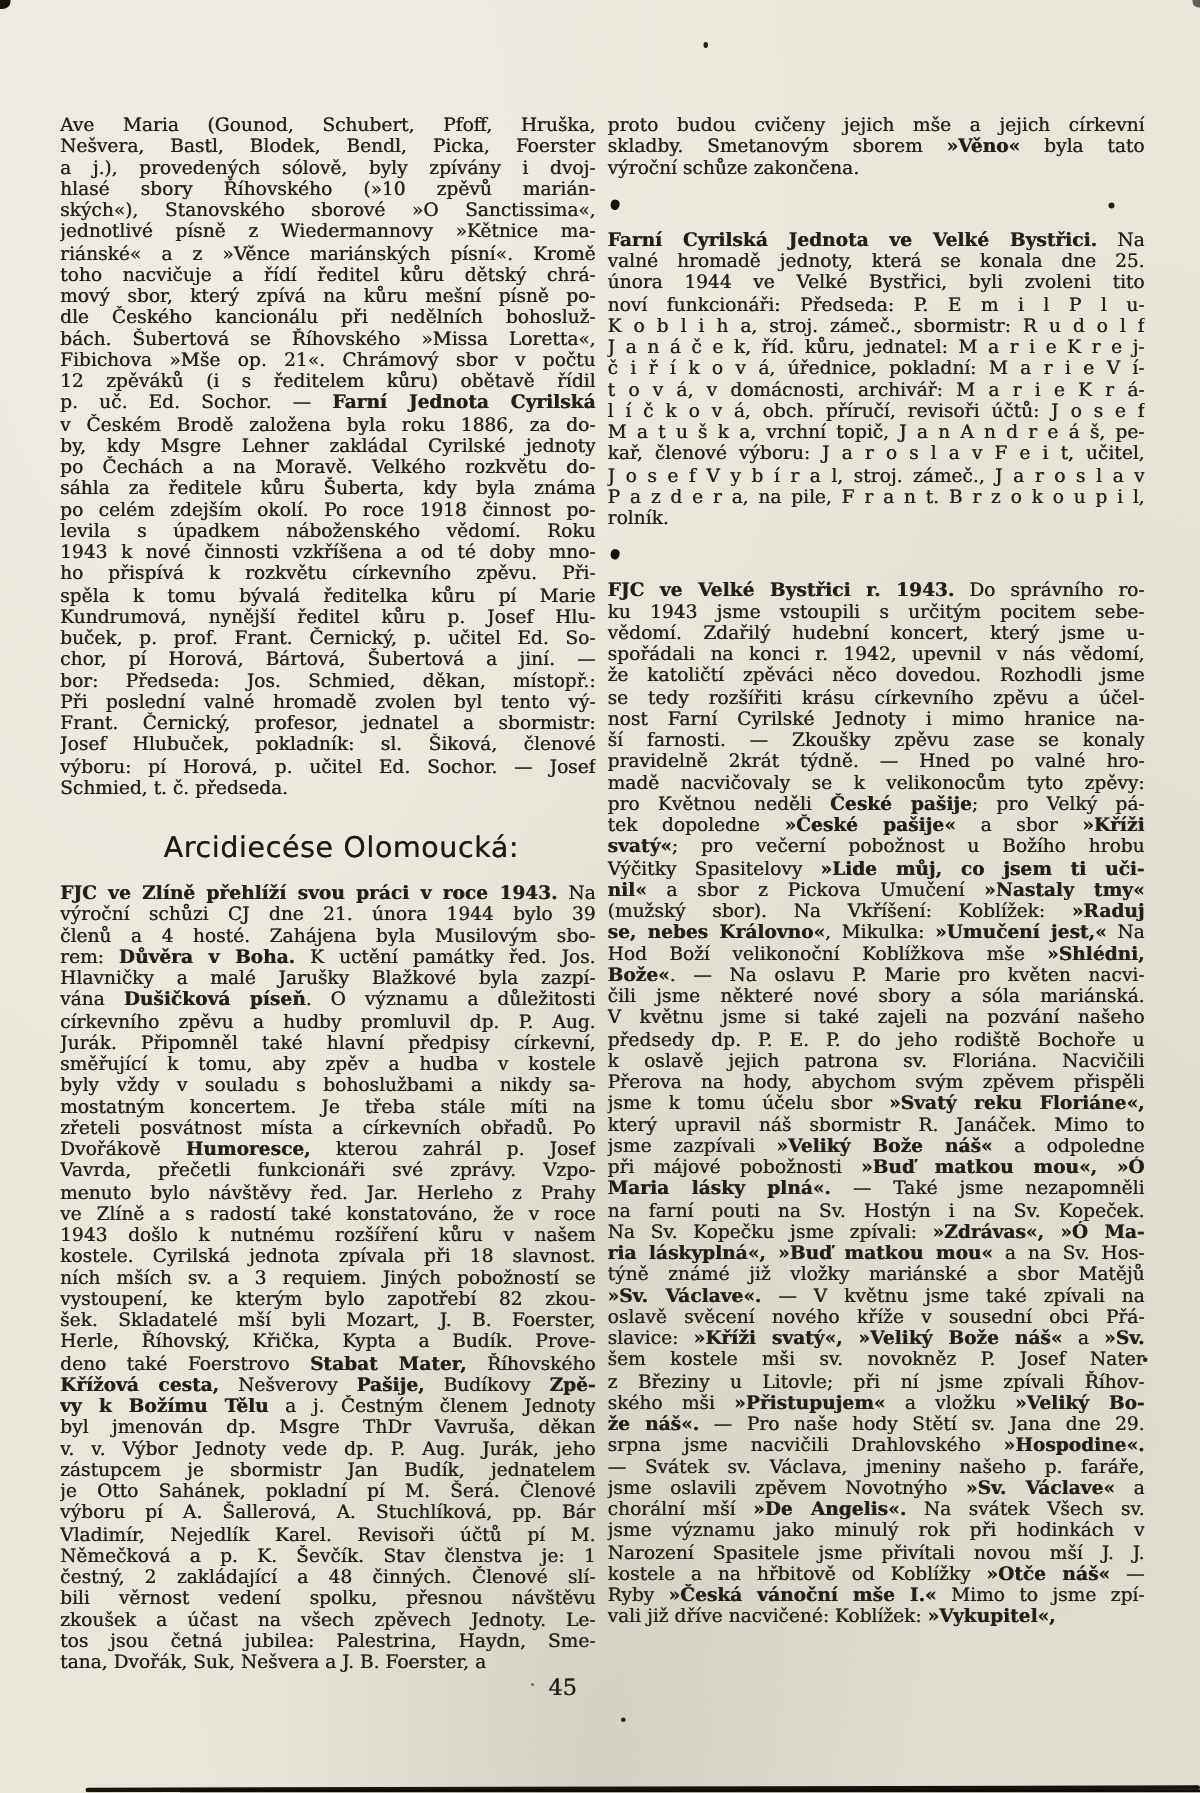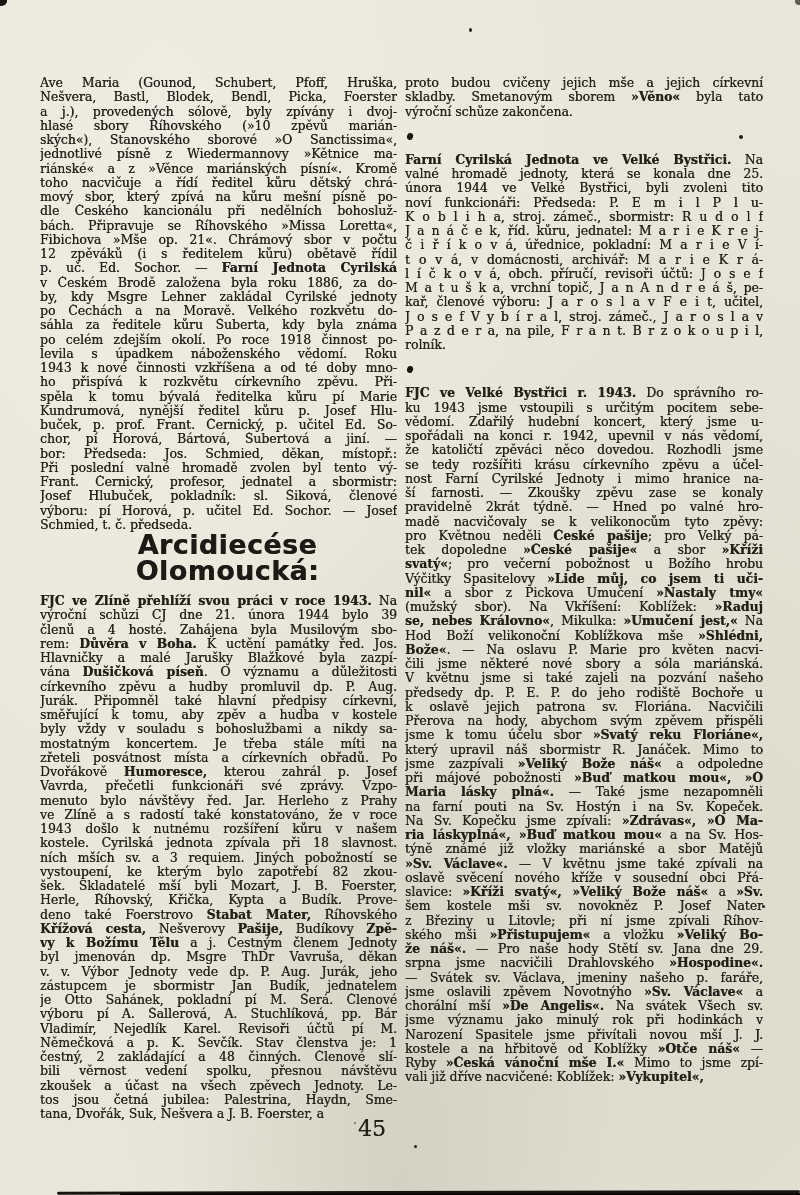--- a/index.html
+++ b/index.html
@@ -19,33 +19,33 @@
   .para{margin:0;}
   .tline{
     font-size:12.4px;line-height:14.25px;height:14.25px;
     text-align:justify;text-align-last:justify;overflow:hidden;
     text-shadow:0.35px 0 0 rgba(33,30,22,0.75);
     white-space:normal;
   }
   .tline.end{text-align-last:left;}
   .tline b{font-weight:bold;}
   .heading{
-    font-family:"DejaVu Sans", sans-serif;font-weight:bold;
-    font-size:27px;line-height:26px;text-align:center;
-    margin:0 0 10px 18px;letter-spacing:0.4px;color:#1c1a14;
+    font-family:"DejaVu Sans", sans-serif;font-weight:normal;
+    font-size:19px;line-height:26px;text-align:center;
+    margin:20px 0 10px 18px;letter-spacing:0.4px;color:#1c1a14;
     text-shadow:0.3px 0 0 rgba(28,26,20,0.8);
   }
   .bullet{height:14px;margin:6px 0 14px 2px;}
   .bullet .dot{
     display:inline-block;width:6px;height:7px;border-radius:50% 50% 50% 60%;
     background:#17140e;transform:rotate(18deg);
   }
   .page-number{
     position:absolute;left:358px;top:1116px;width:34px;
-    font-size:22px;
+    font-size:15px;text-align:center;
     text-shadow:0.3px 0 0 rgba(33,30,22,0.8);
   }
   
   .edge-bottom{position:absolute;left:57px;right:0;bottom:1px;height:3px;background:#17140f;transform:rotate(-0.12deg);border-radius:2px;}
   .edge-bottom2{position:absolute;left:120px;right:0;bottom:0;height:2px;background:#0d0b08;}
   .corner-tl{position:absolute;left:0;top:0;width:7px;height:6px;background:#17140f;border-radius:0 0 80% 0;}
   .corner-tr{position:absolute;right:0;top:0;width:5px;height:5px;background:rgba(23,20,15,0.65);border-radius:0 0 0 80%;}
   .speck{position:absolute;background:#221f16;border-radius:50%;}
   .speck.s1{left:469px;top:28px;width:3px;height:4px;}
   .speck.s2{left:739px;top:135px;width:4px;height:4px;}
@@ -61,21 +61,21 @@
       <div class="tline">Ave Maria (Gounod, Schubert, Pfoff, Hruška,</div>
       <div class="tline">Nešvera, Bastl, Blodek, Bendl, Picka, Foerster</div>
       <div class="tline">a j.), provedených sólově, byly zpívány i dvoj-</div>
       <div class="tline">hlasé sbory Říhovského (»10 zpěvů marián-</div>
       <div class="tline">ských«), Stanovského sborové »O Sanctissima«,</div>
       <div class="tline">jednotlivé písně z Wiedermannovy »Kětnice ma-</div>
       <div class="tline">riánské« a z »Věnce mariánských písní«. Kromě</div>
       <div class="tline">toho nacvičuje a řídí ředitel kůru dětský chrá-</div>
       <div class="tline">mový sbor, který zpívá na kůru mešní písně po-</div>
       <div class="tline">dle Českého kancionálu při nedělních bohosluž-</div>
-      <div class="tline">bách. Připravuje se Říhovského »Missa Loretta«,</div>
+      <div class="tline">bách. Šubertová se Říhovského »Missa Loretta«,</div>
       <div class="tline">Fibichova »Mše op. 21«. Chrámový sbor v počtu</div>
       <div class="tline">12 zpěváků (i s ředitelem kůru) obětavě řídil</div>
       <div class="tline">p. uč. Ed. Sochor. — <b>Farní Jednota Cyrilská</b></div>
       <div class="tline">v Českém Brodě založena byla roku 1886, za do-</div>
       <div class="tline">by, kdy Msgre Lehner zakládal Cyrilské jednoty</div>
       <div class="tline">po Čechách a na Moravě. Velkého rozkvětu do-</div>
       <div class="tline">sáhla za ředitele kůru Šuberta, kdy byla známa</div>
       <div class="tline">po celém zdejším okolí. Po roce 1918 činnost po-</div>
       <div class="tline">levila s úpadkem náboženského vědomí. Roku</div>
       <div class="tline">1943 k nové činnosti vzkříšena a od té doby mno-</div>

